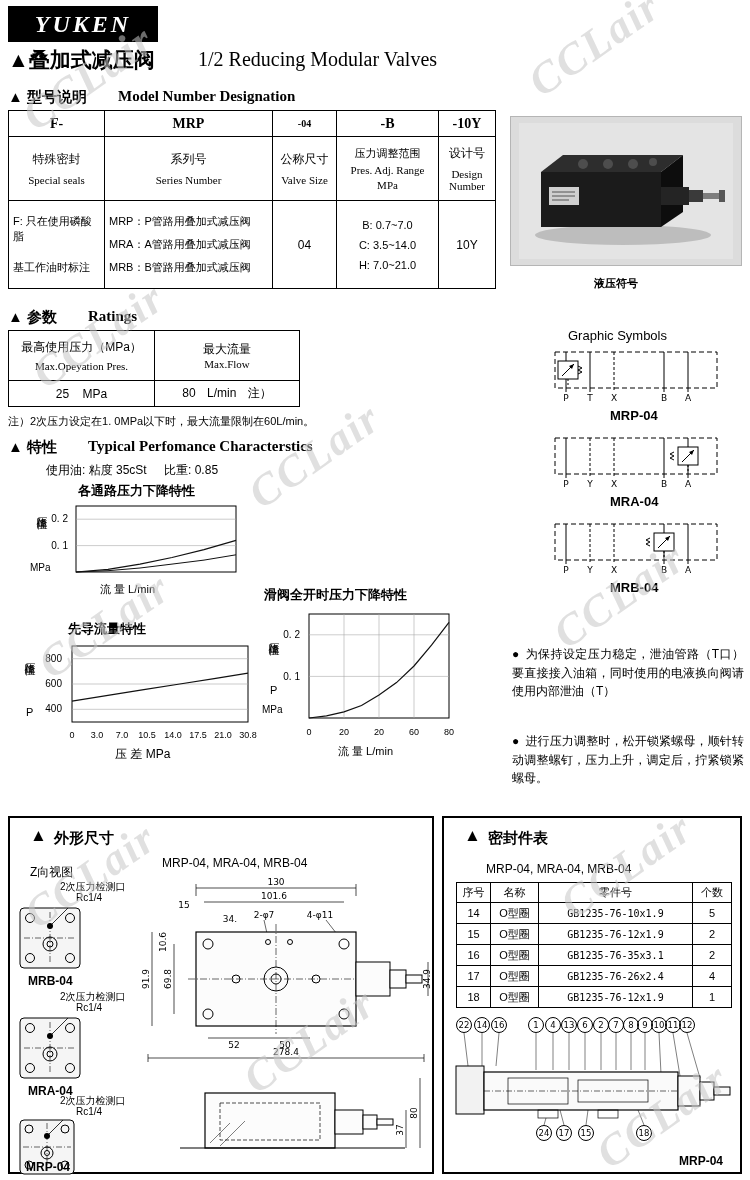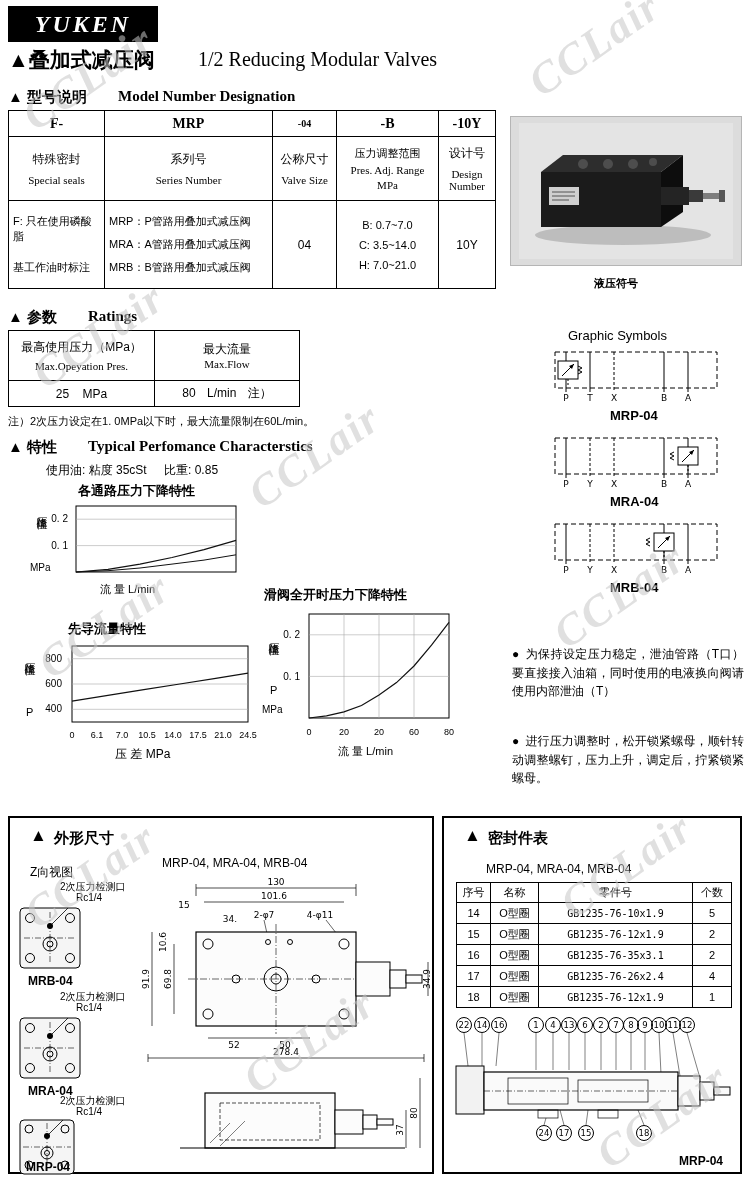--- a/index.html
+++ b/index.html
@@ -267,27 +267,27 @@
     <span class="tick" style="left:18px;top:60px;width:24px;text-align:right">600</span>
     <span class="tick" style="left:18px;top:85px;width:24px;text-align:right">400</span>
     <svg class="abs" style="left:46px;top:24px" width="190" height="86">
       <rect x="6" y="4" width="176" height="76" fill="none" stroke="#000"></rect>
       <line x1="6" y1="16.7" x2="182" y2="16.7" stroke="#aaa" stroke-width=".6"></line>
       <line x1="6" y1="42" x2="182" y2="42" stroke="#aaa" stroke-width=".6"></line>
       <line x1="6" y1="67.3" x2="182" y2="67.3" stroke="#aaa" stroke-width=".6"></line>
       <polyline fill="none" stroke="#111" stroke-width="1.2" points="6.0,59.1 41.9,53.4 77.8,47.7 113.8,42.0 149.7,36.3 182.0,31.2"></polyline>
     </svg>
     <span class="xtick" style="left:40px;top:112px;width:24px">0</span>
-    <span class="xtick" style="left:65px;top:112px;width:24px">6.1</span>
+    <span class="xtick" style="left:65px;top:112px;width:24px">3.0</span>
     <span class="xtick" style="left:90px;top:112px;width:24px">7.0</span>
     <span class="xtick" style="left:115px;top:112px;width:24px">10.5</span>
     <span class="xtick" style="left:141px;top:112px;width:24px">14.0</span>
     <span class="xtick" style="left:166px;top:112px;width:24px">17.5</span>
     <span class="xtick" style="left:191px;top:112px;width:24px">21.0</span>
-    <span class="xtick" style="left:216px;top:112px;width:24px">24.5</span>
+    <span class="xtick" style="left:216px;top:112px;width:24px">30.8</span>
     <div class="abs" style="left:95px;top:128px;font-size:12px">压  差  MPa</div>
   </div>
 
   <div class="abs" style="left:258px;top:586px;width:208px;height:190px">
     <div class="abs b" style="left:6px;top:0;font-size:13px">滑阀全开时压力下降特性</div>
     <div class="abs vtext" style="left:8px;top:48px;font-size:11px">压降值</div>
     <div class="abs" style="left:12px;top:98px;font-size:11px">P</div>
     <div class="abs" style="left:4px;top:118px;font-size:10px">MPa</div>
     <span class="tick" style="left:24px;top:43px;width:18px;text-align:right">0. 2</span>
     <span class="tick" style="left:24px;top:85px;width:18px;text-align:right">0. 1</span>

